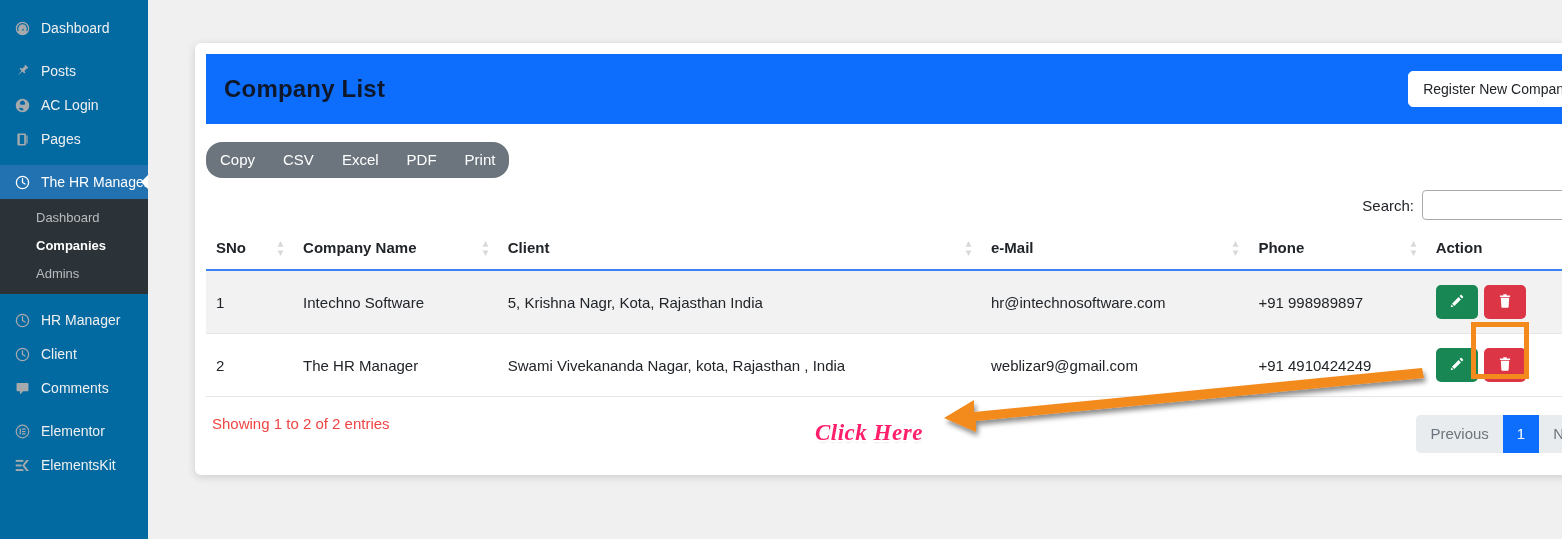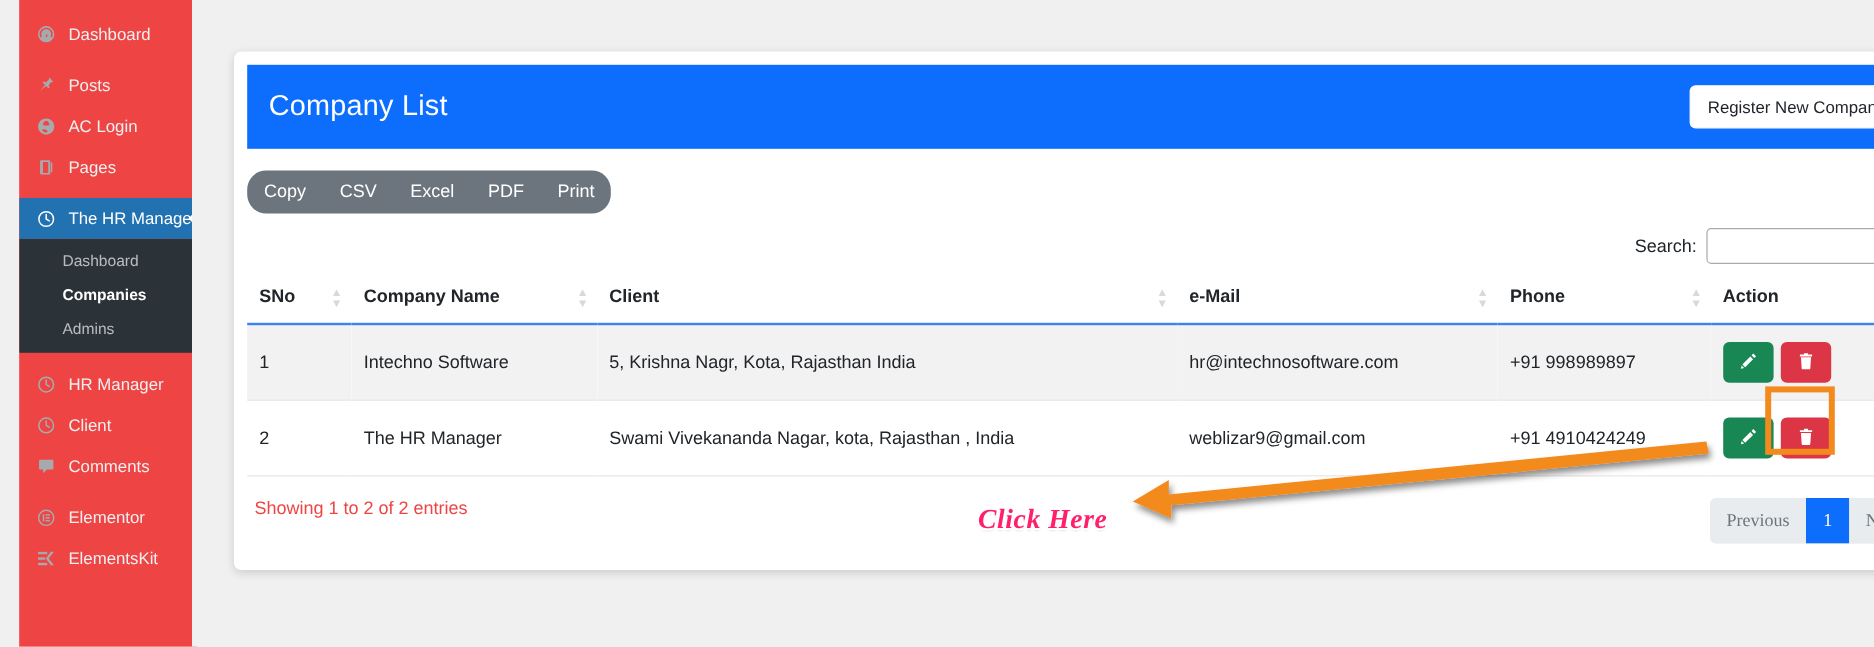--- a/index.html
+++ b/index.html
@@ -10,24 +10,23 @@
     font-family: "Liberation Sans", sans-serif;
     background: #f0f0f1;
   }
 
   #root { position: relative; width: 1562px; height: 539px; }
 
   
   .sidebar {
     position: absolute; left: 0; top: 0;
     width: 148px; height: 539px;
-    background: #ef4444;
+    background: #0369a1;
     color: #f0f0f1;
     overflow: hidden;
-    margin-left: 16px;
   }
   .menu-item {
     display: flex; align-items: center;
     height: 34px;
     padding: 0 0 0 12px;
     font-size: 14px;
     color: #f0f0f1;
     position: relative;
   }
   .menu-item .ic {
@@ -84,23 +83,23 @@
   }
   .card-header {
     background: #0d6efd;
     height: 70px;
     margin: 11px 11px 0 11px;
     display: flex; align-items: center;
     padding: 0 18px 0 18px;
     justify-content: space-between;
   }
   .card-title {
-    color: #ffffff;
+    color: #0f172a;
     font-size: 24px;
-    font-weight: normal;
+    font-weight: bold;
     letter-spacing: .2px;
   }
   .btn-register {
     background: #fff;
     color: #212529;
     border: 1px solid #fff;
     border-radius: 5px;
     font-size: 14px;
     padding: 9px 14px;
     font-family: "Liberation Sans", sans-serif;
@@ -203,21 +202,21 @@
     border-radius: 5px;
     overflow: hidden;
     background: #e9ecef;
   }
   .pg {
     font-size: 15px;
     color: #6c757d;
     padding: 9px 14px;
     background: #e9ecef;
     border: none;
-    font-family: Liberation Serif, serif;
+    font-family: Liberation Sans, sans-serif;
     cursor: pointer;
     line-height: 20px;
   }
   .pg.active { background: #0d6efd; color: #fff; }
 
   
   .anno-box {
     position: absolute;
     left: 1471px; top: 322px;
     width: 58px; height: 57px;

